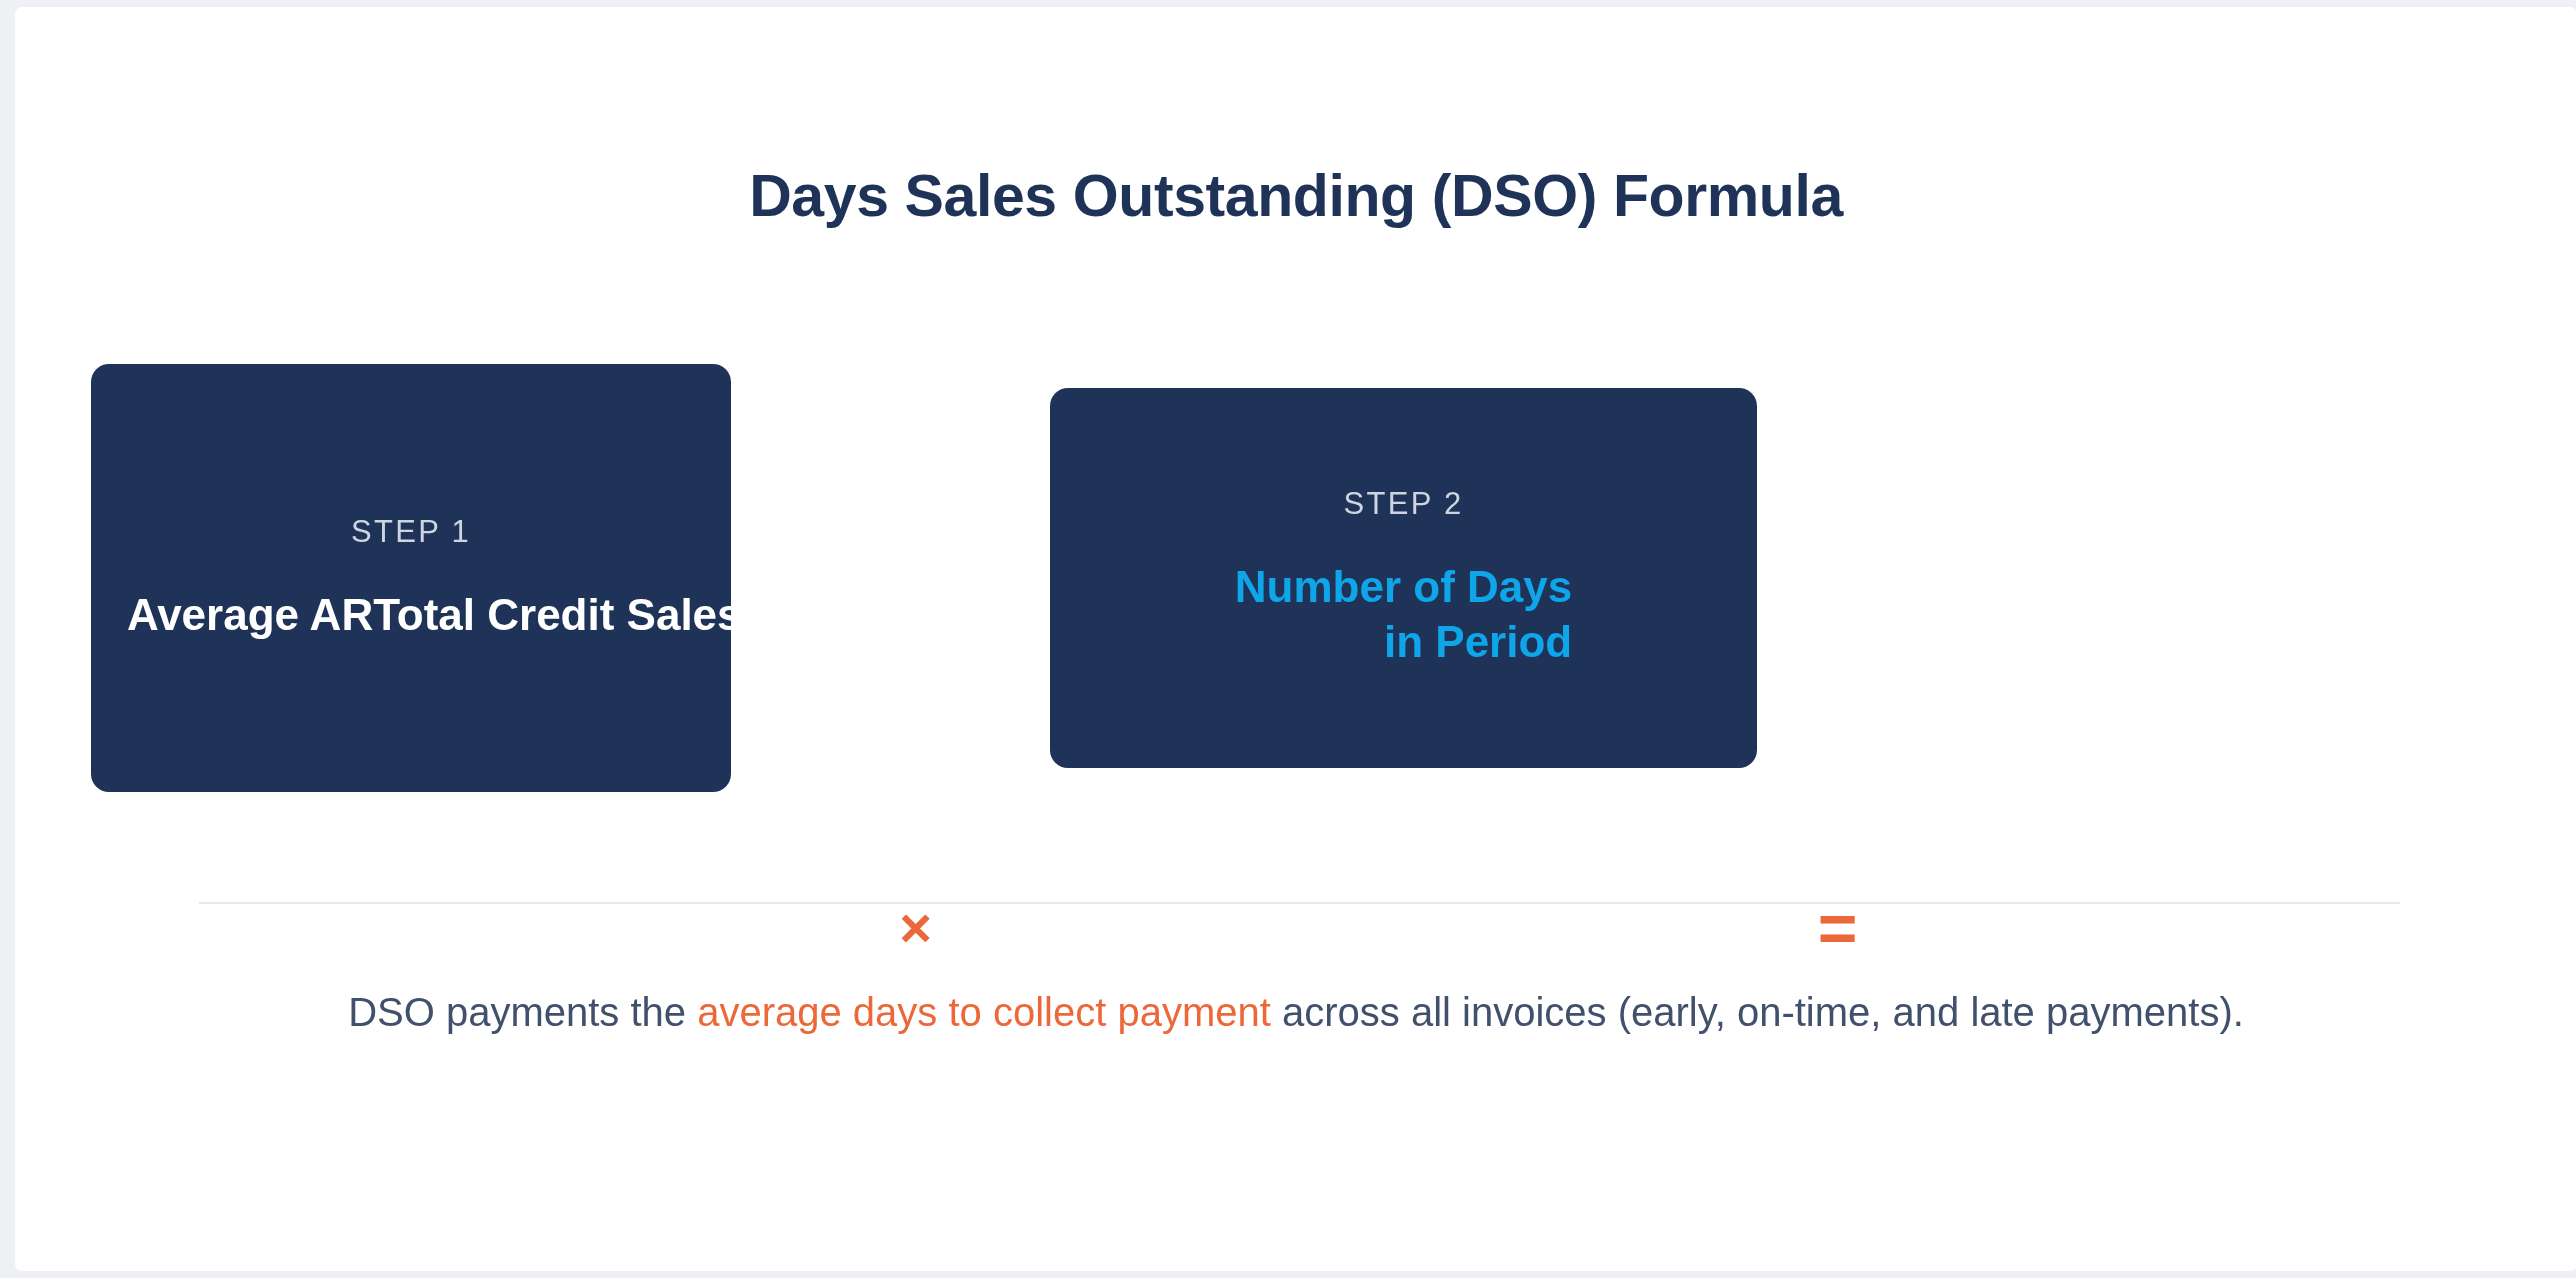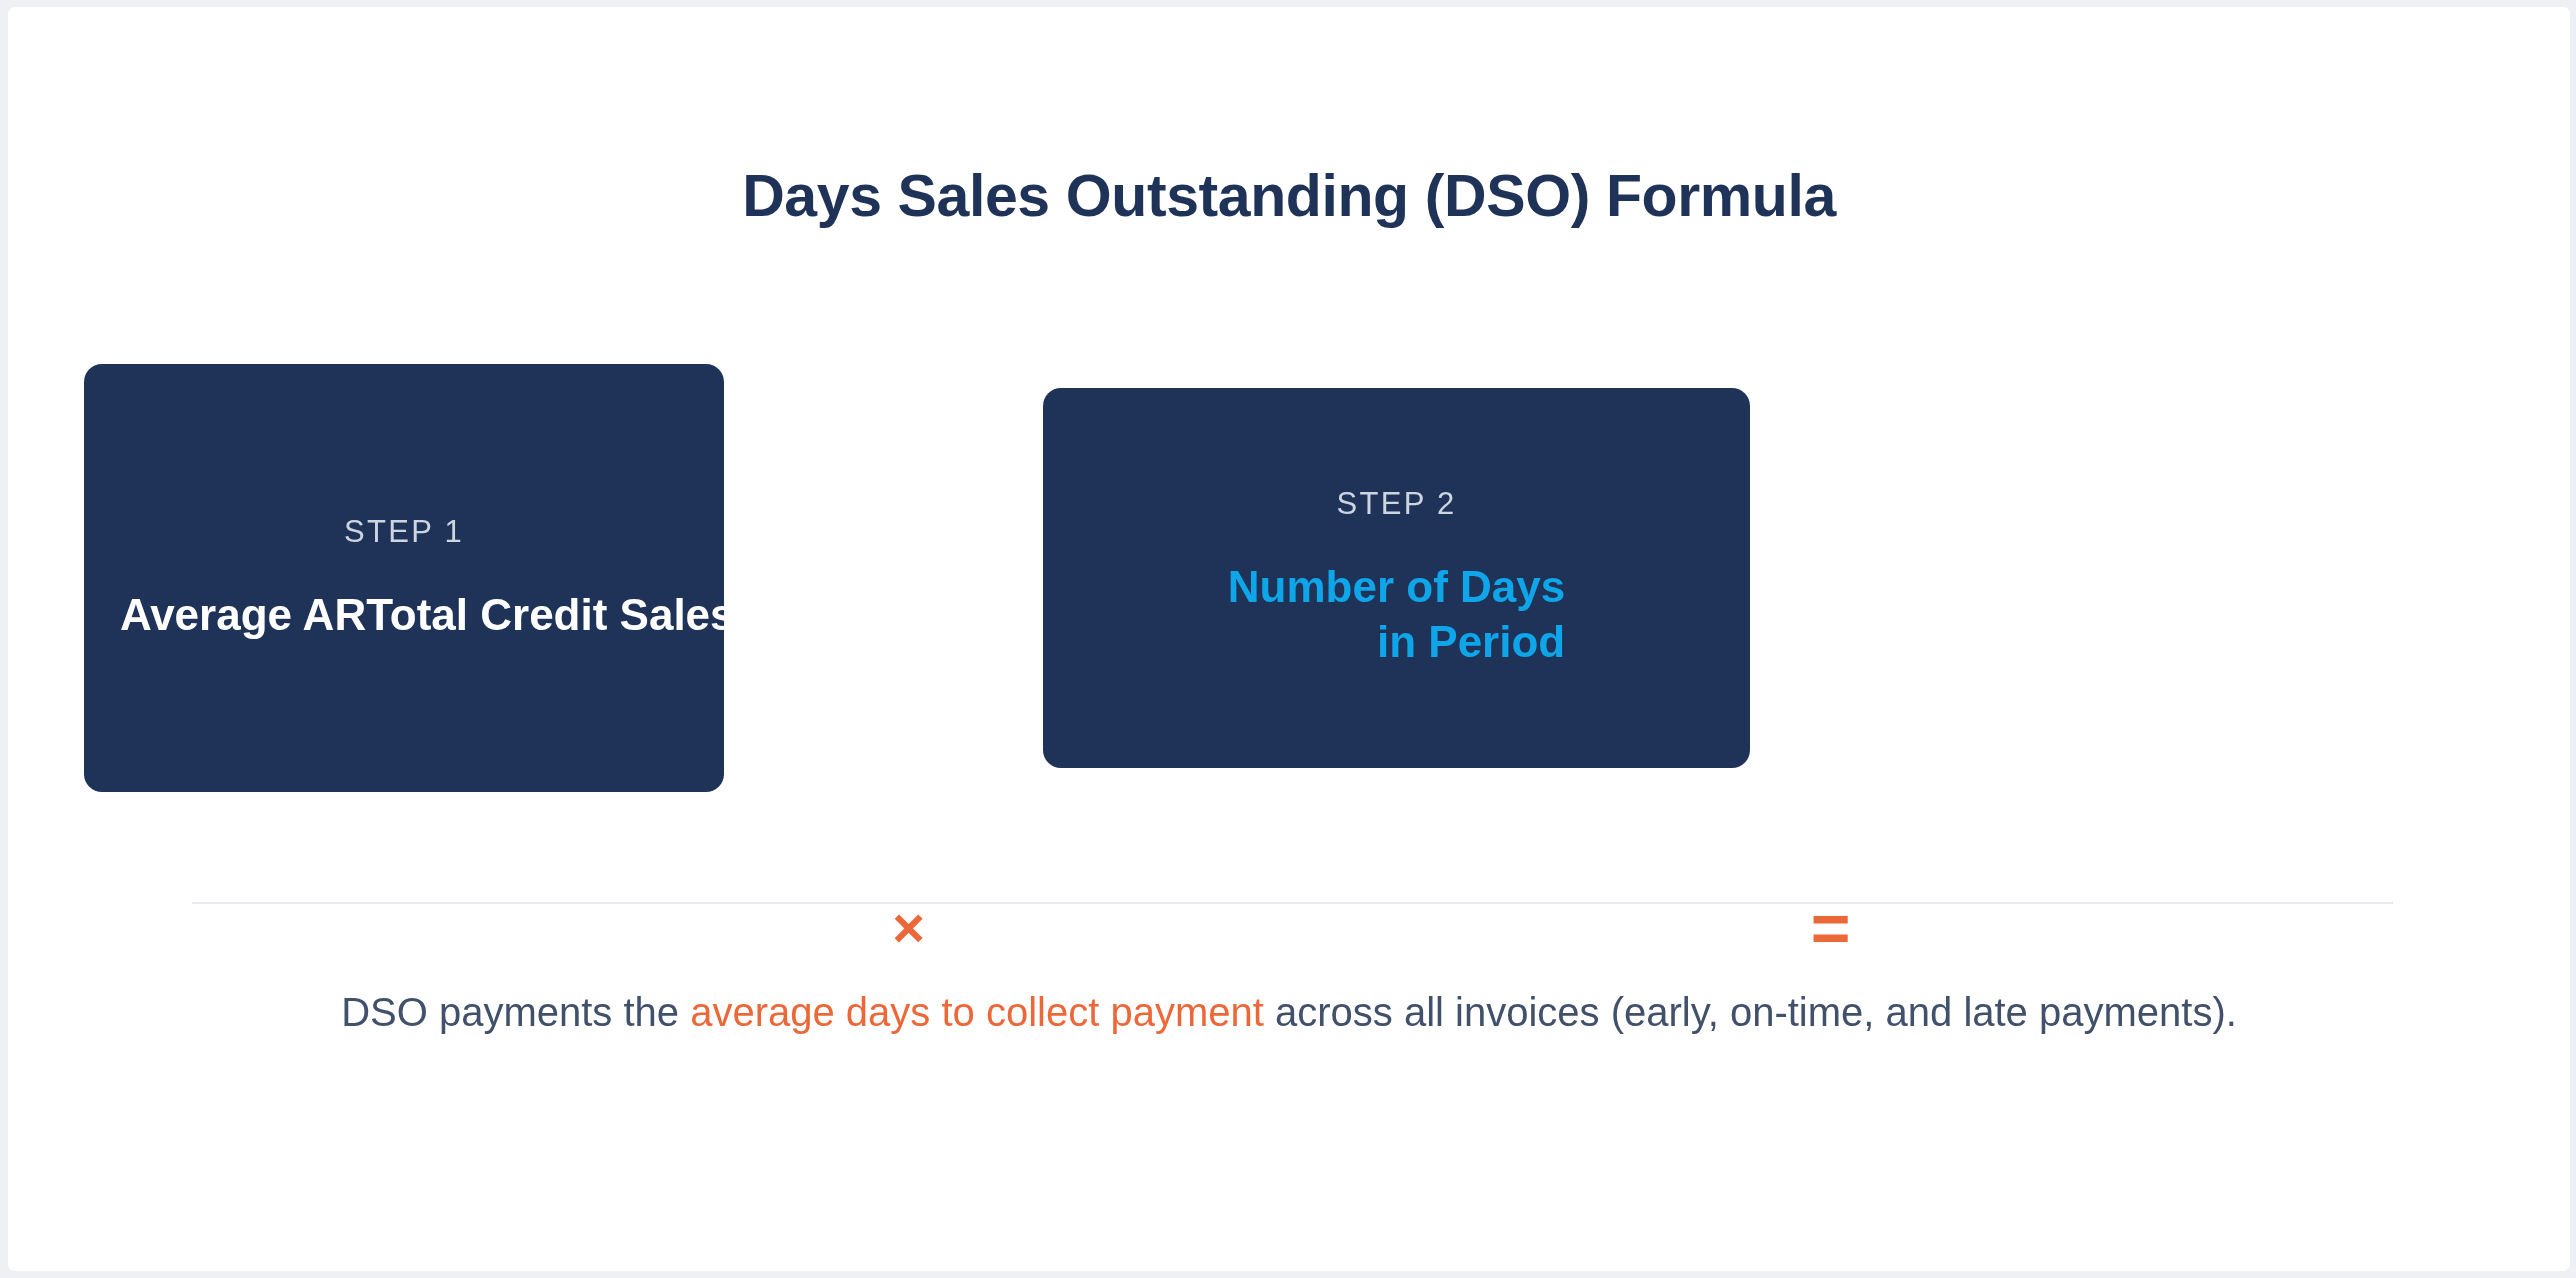--- a/index.html
+++ b/index.html
@@ -10,21 +10,21 @@
   body {
     width: 2576px;
     height: 1278px;
     background: #eef0f3;
     font-family: "Liberation Sans", sans-serif;
     overflow: hidden;
   }
 
   .page-card {
     position: absolute;
-    left: 8px;
+    left: 15px;
     top: 7.2px;
     width: 2562px;
     height: 1264px;
     background: #ffffff;
     border-radius: 7px;
     overflow: hidden;
   }
 
   
   .formula-title {

